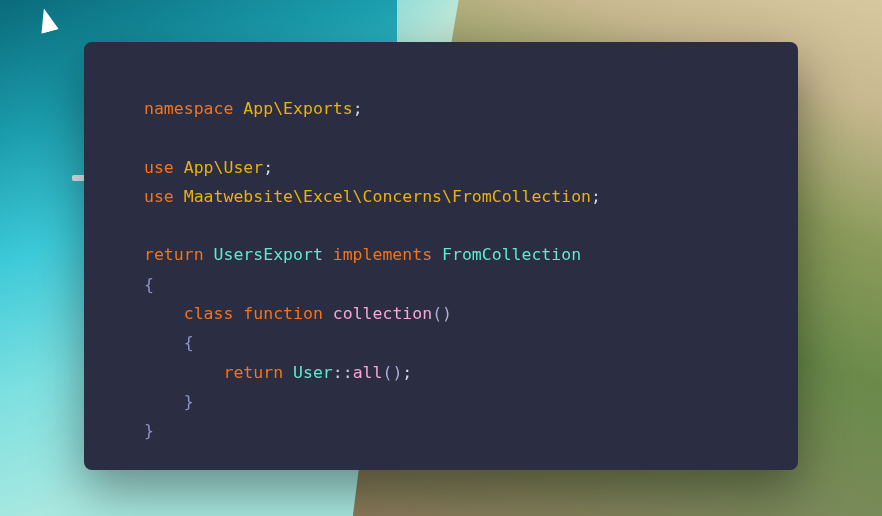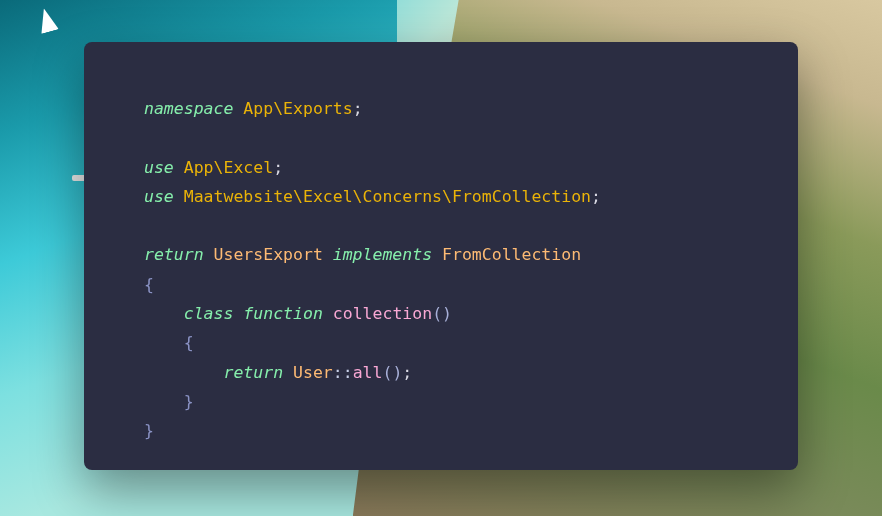--- a/index.html
+++ b/index.html
@@ -83,43 +83,43 @@
       border-radius: 8px;
       box-shadow: 0 20px 50px rgba(0,0,0,0.4);
       padding: 52px 60px;
     }
     .code-content {
       font-size: 16.5px;
       line-height: 29.3px;
       white-space: pre;
       color: #d9d9e3;
     }
-    .kw-italic { color: #86efac; font-style: italic; }
+    .kw-italic { color: #f97316; }
     .namespace-path { color: #eab308; }
     .punct { color: #d9d9e3; }
-    .classname { color: #fdba74; }
+    .classname { color: #5eead4; }
     .funcname { color: #f9a8d4; }
     .brace { color: #8a92c4; }
     .paren { color: #a8b0d8; }
     .static { color: #c8d0e8; }
   </style>
 </head>
 <body>
 
 <div class="background">
   <div class="bg-water"></div>
   <div class="bg-land"></div>
   <div class="boat1"></div>
   <div class="boat2"></div>
 </div>
 
 <div class="code-window">
   <div class="code-content"><span class="kw-italic">namespace</span><span class="namespace-path"> App\Exports</span><span class="punct">;</span>
 
-<span class="kw-italic">use</span><span class="namespace-path"> App\Excel</span><span class="punct">;</span>
+<span class="kw-italic">use</span><span class="namespace-path"> App\User</span><span class="punct">;</span>
 <span class="kw-italic">use</span><span class="namespace-path"> Maatwebsite\Excel\Concerns\FromCollection</span><span class="punct">;</span>
 
 <span class="kw-italic">return</span><span class="classname"> UsersExport </span><span class="kw-italic">implements</span><span class="classname"> FromCollection</span>
 <span class="brace">{</span>
 <span>    </span><span class="kw-italic">class</span><span> </span><span class="kw-italic">function</span><span class="funcname"> collection</span><span class="paren">()</span>
 <span>    </span><span class="brace">{</span>
 <span>        </span><span class="kw-italic">return</span><span class="classname"> User</span><span class="static">::</span><span class="funcname">all</span><span class="paren">()</span><span class="punct">;</span>
 <span>    </span><span class="brace">}</span>
 <span class="brace">}</span></div>
 </div>

